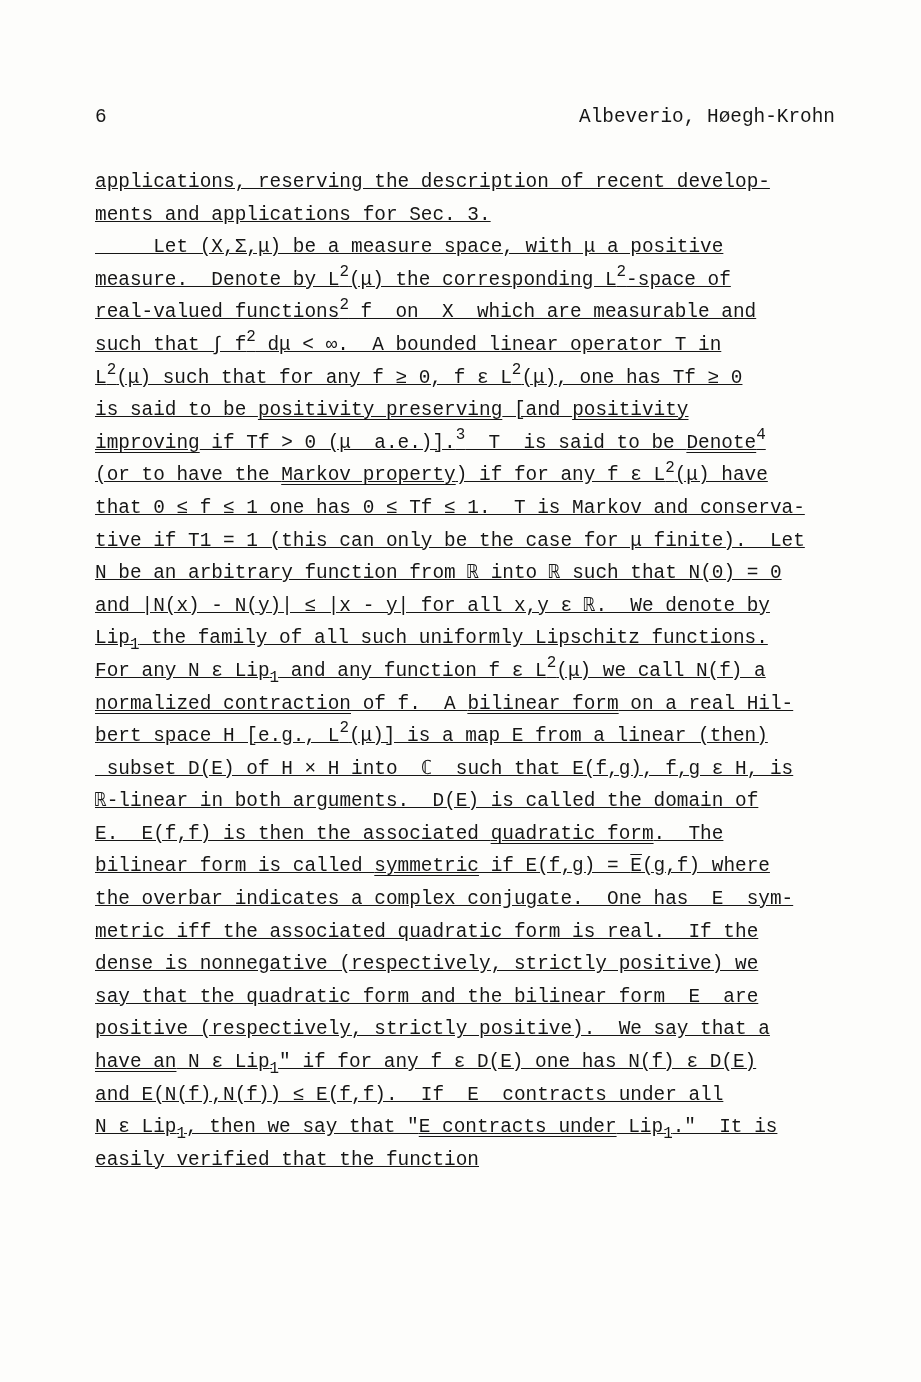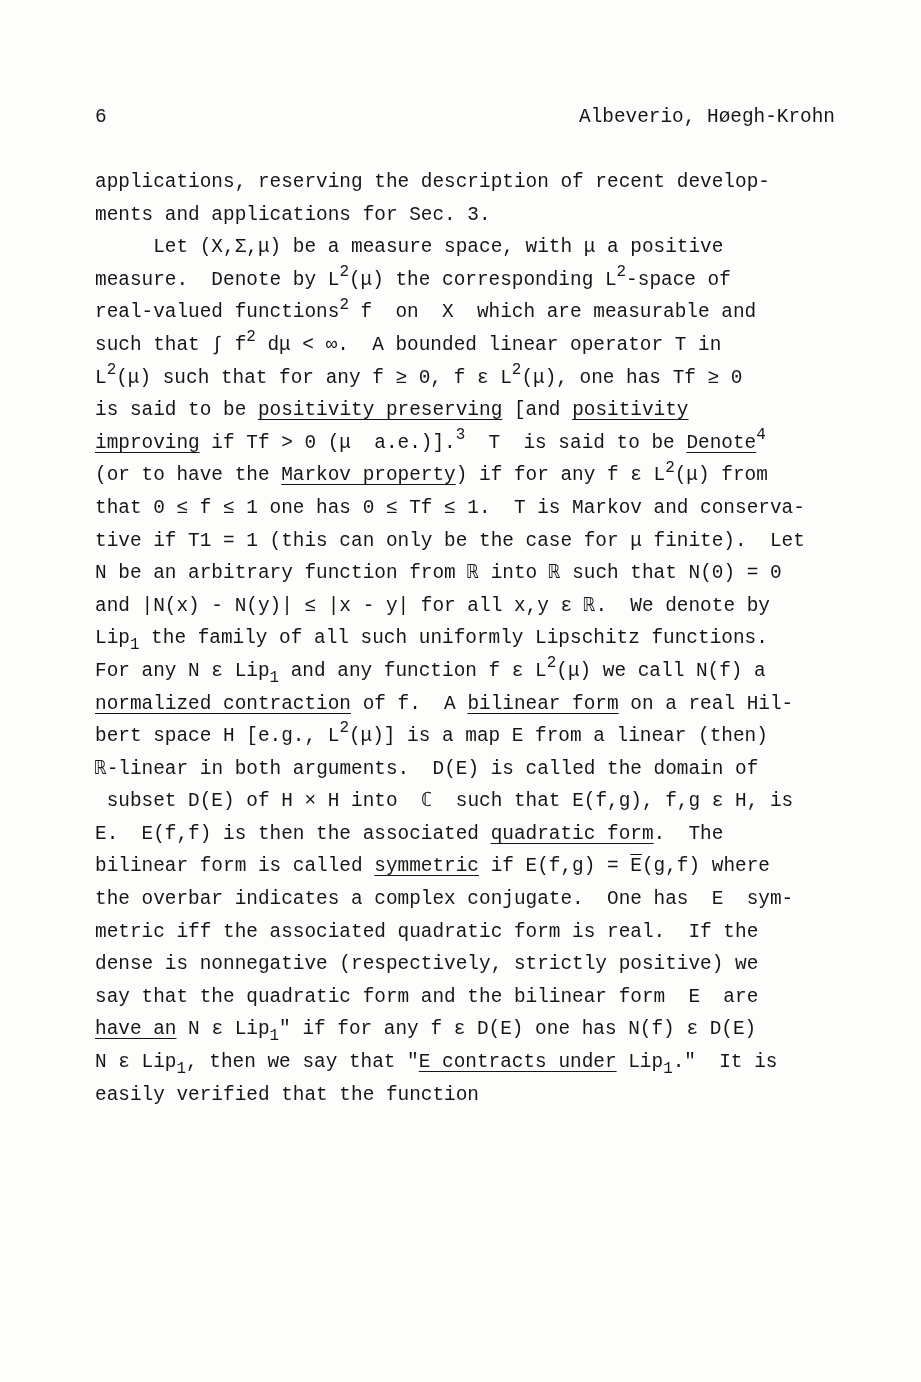--- a/index.html
+++ b/index.html
@@ -27,20 +27,21 @@
     margin-bottom: 34px;
     white-space: pre;
   }
   .doc-body {
     margin-top: 0;
   }
   .line {
     white-space: pre;
     line-height: 32.6px;
     height: 32.6px;
+    text-decoration: underline;
   }
   .line span { white-space: pre; }
   .u {
     text-decoration: underline;
     text-underline-offset: 0.2em;
     text-decoration-thickness: 0.075em;
   }
   .sup {
     font-size: 0.82em;
     position: relative;
@@ -67,34 +68,36 @@
   <div class="doc-body">
       <div class="line"><span>applications, reserving the description of recent develop-</span></div>
       <div class="line"><span>ments and applications for Sec. 3.</span></div>
       <div class="line"><span>     Let (X,Σ,μ) be a measure space, with μ a positive</span></div>
       <div class="line"><span>measure.  Denote by L</span><span class="sup">2</span><span>(μ) the corresponding L</span><span class="sup">2</span><span>-space of</span></div>
       <div class="line"><span>real-valued functions</span><span class="sup">2</span><span> f  on  X  which are measurable and</span></div>
       <div class="line"><span>such that ∫ f</span><span class="sup">2</span><span> dμ &lt; ∞.  A bounded linear operator T in</span></div>
       <div class="line"><span>L</span><span class="sup">2</span><span>(μ) such that for any f ≥ 0, f ε L</span><span class="sup">2</span><span>(μ), one has Tf ≥ 0</span></div>
       <div class="line"><span>is said to be </span><span class="u">positivity preserving</span><span> [and </span><span class="u">positivity</span></div>
       <div class="line"><span class="u">improving</span><span> if Tf &gt; 0 (μ  a.e.)].</span><span class="sup">3</span><span>  T  is said to be </span><span class="u">Denote</span><span class="sup">4</span></div>
-      <div class="line"><span>(or to have the </span><span class="u">Markov property</span><span>) if for any f ε L</span><span class="sup">2</span><span>(μ) from</span></div>
+      <div class="line"><span>(or to have the </span><span class="u">Markov property</span><span>) if for any f ε L</span><span class="sup">2</span><span>(μ) have</span></div>
       <div class="line"><span>that 0 ≤ f ≤ 1 one has 0 ≤ Tf ≤ 1.  T is Markov and conserva-</span></div>
       <div class="line"><span>tive if T1 = 1 (this can only be the case for μ finite).  Let</span></div>
       <div class="line"><span>N be an arbitrary function from ℝ into ℝ such that N(0) = 0</span></div>
       <div class="line"><span>and |N(x) - N(y)| ≤ |x - y| for all x,y ε ℝ.  We denote by</span></div>
       <div class="line"><span>Lip</span><span class="sub">1</span><span> the family of all such uniformly Lipschitz functions.</span></div>
       <div class="line"><span>For any N ε Lip</span><span class="sub">1</span><span> and any function f ε L</span><span class="sup">2</span><span>(μ) we call N(f) a</span></div>
       <div class="line"><span class="u">normalized contraction</span><span> of f.  A </span><span class="u">bilinear form</span><span> on a real Hil-</span></div>
       <div class="line"><span>bert space H [e.g., L</span><span class="sup">2</span><span>(μ)] is a map E from a linear (then)</span></div>
+      <div class="line"><span> subset D(E) of H × H into  ℂ  such that E(f,g), f,g ε H, is</span></div>
       <div class="line"><span>ℝ-linear in both arguments.  D(E) is called the domain of</span></div>
-      <div class="line"><span> subset D(E) of H × H into  ℂ  such that E(f,g), f,g ε H, is</span></div>
       <div class="line"><span>E.  E(f,f) is then the associated </span><span class="u">quadratic form</span><span>.  The</span></div>
       <div class="line"><span>bilinear form is called </span><span class="u">symmetric</span><span> if E(f,g) = </span><span class="over">E</span><span>(g,f) where</span></div>
       <div class="line"><span>the overbar indicates a complex conjugate.  One has  E  sym-</span></div>
       <div class="line"><span>metric iff the associated quadratic form is real.  If the</span></div>
       <div class="line"><span>dense is nonnegative (respectively, strictly positive) we</span></div>
       <div class="line"><span>say that the quadratic form and the bilinear form  E  are</span></div>
+      <div class="line"><span>positive (respectively, strictly positive).  We say that a</span></div>
       <div class="line"><span class="u">have an</span><span> N ε Lip</span><span class="sub">1</span><span>" if for any f ε D(E) one has N(f) ε D(E)</span></div>
+      <div class="line"><span>and E(N(f),N(f)) ≤ E(f,f).  If  E  contracts under all</span></div>
       <div class="line"><span>N ε Lip</span><span class="sub">1</span><span>, then we say that "</span><span class="u">E contracts under</span><span> Lip</span><span class="sub">1</span><span>."  It is</span></div>
       <div class="line"><span>easily verified that the function</span></div>
     </div>
 </div>
 
 </body></html>

